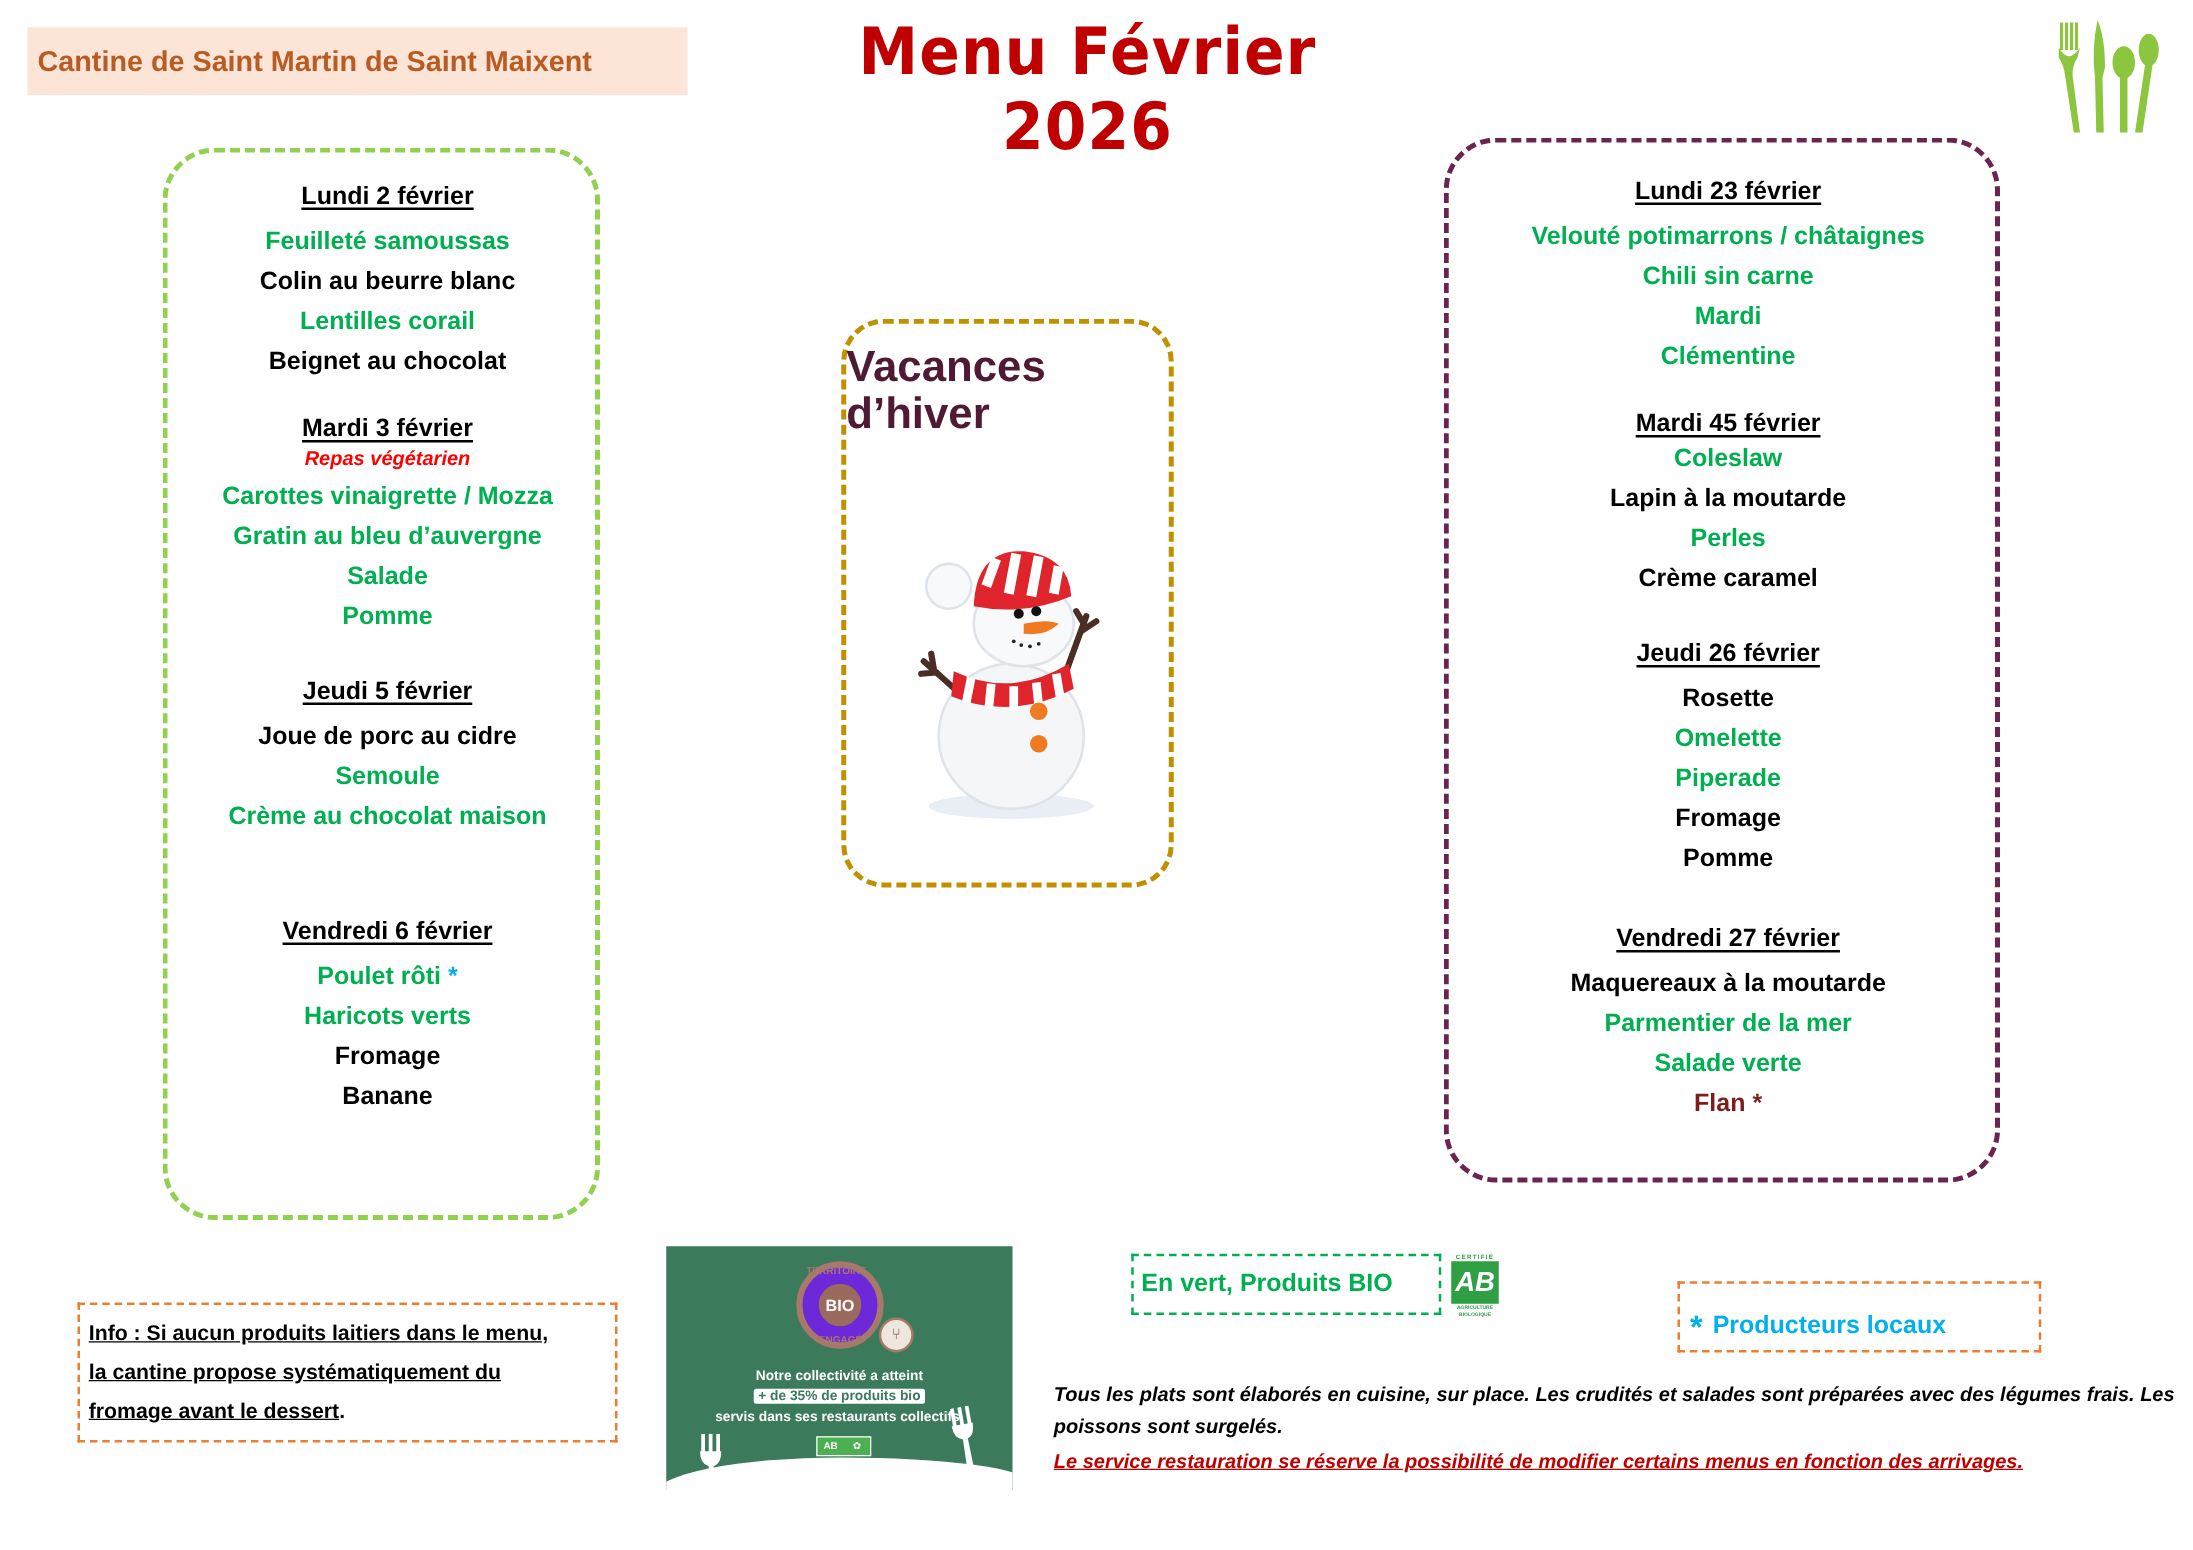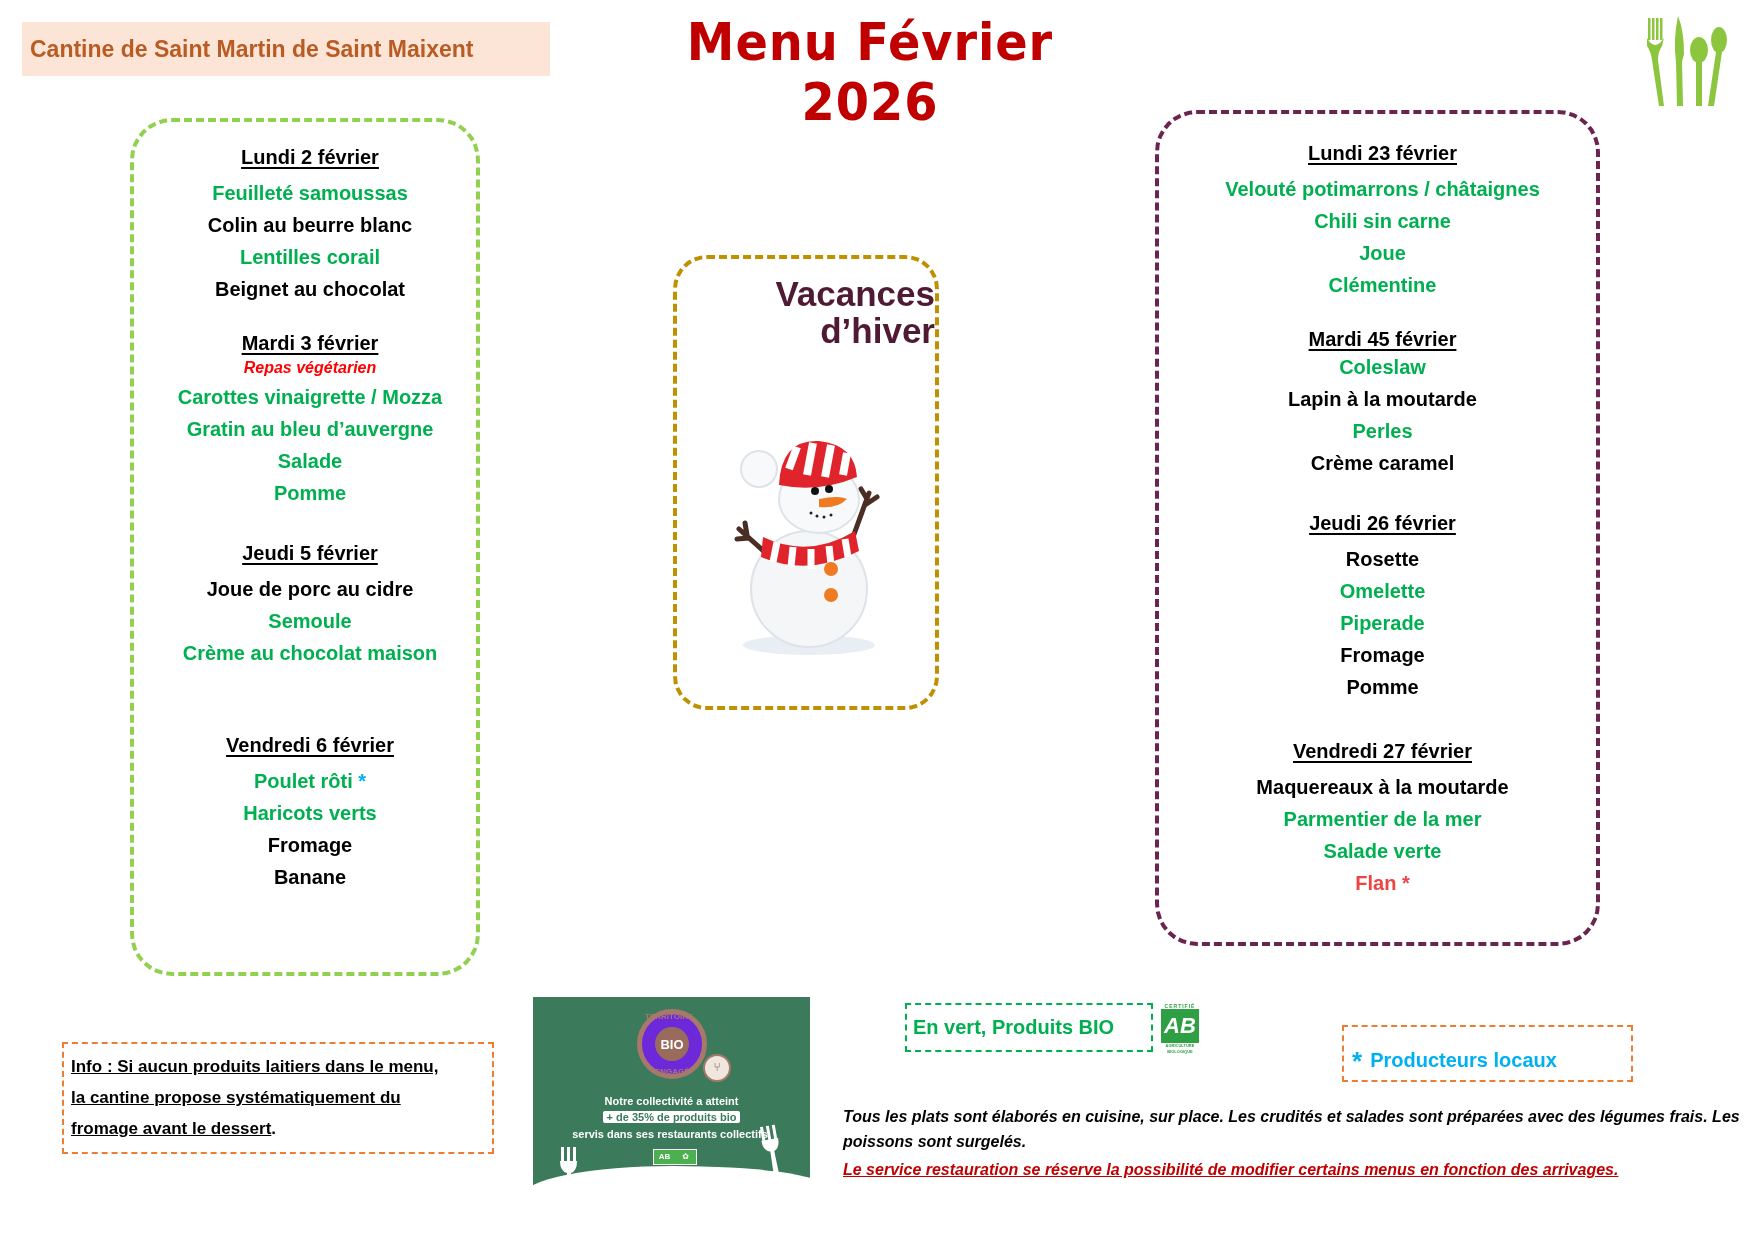--- a/index.html
+++ b/index.html
@@ -29,26 +29,26 @@
   .holiday-box { left: 673px; top: 255px; width: 266px; height: 455px; border-color: #bf9000; border-radius: 34px; }
 
   .day-block { position: absolute; left: 5px; width: 100%; text-align: center; }
   .day-title {
     display: inline-block; font-size: 20px; font-weight: bold; color: #000;
     text-decoration: underline; text-underline-offset: 3px; margin-bottom: 8px;
   }
   .dish { font-size: 20px; font-weight: bold; line-height: 32px; }
   .dish.bio { color: #00b050; }
   .dish.std { color: #000000; }
-  .dish.local { color: #ef4444; }
+  .dish.local { color: #7f1d1d; }
   .dish .star { color: #00b0f0; }
   .veg-note { color: #ff0000; font-style: italic; font-weight: bold; font-size: 16px; line-height: 26px; }
 
   .holiday-title {
-    position: absolute; top: 16px; left: 0; width: 100%; text-align: right;
+    position: absolute; top: 16px; left: 0; width: 100%; text-align: left;
     color: #4f1a33; font-size: 35px; font-weight: bold; line-height: 37px;
   }
   .snowman { position: absolute; left: 50px; top: 160px; width: 160px; height: 240px; }
 
   .info-box {
     position: absolute; left: 62px; top: 1042px; width: 432px; height: 112px;
     border: 2px dashed #ed7d31; padding: 7px 7px;
   }
   .info-box p { font-size: 17px; font-weight: bold; line-height: 31px; color: #000; }
   .info-box .u { text-decoration: underline; }
@@ -214,21 +214,21 @@
     <circle cx="104" cy="150" r="7" fill="#f07a22"></circle>
     <circle cx="104" cy="176" r="7" fill="#f07a22"></circle>
   </svg>
 </div>
 
 <div class="week-box week-right">
   <div class="day-block" style="top:28px;">
     <div class="day-title">Lundi 23 février</div>
     <div class="dish bio">Velouté potimarrons / châtaignes</div>
     <div class="dish bio">Chili sin carne</div>
-    <div class="dish bio">Joue</div>
+    <div class="dish bio">Mardi</div>
     <div class="dish bio">Clémentine</div>
   </div>
   <div class="day-block" style="top:214px;">
     <div class="day-title" style="margin-bottom:0;">Mardi 45 février</div>
     <div class="dish bio">Coleslaw</div>
     <div class="dish std">Lapin à la moutarde</div>
     <div class="dish bio">Perles</div>
     <div class="dish std">Crème caramel</div>
   </div>
   <div class="day-block" style="top:398px;">

